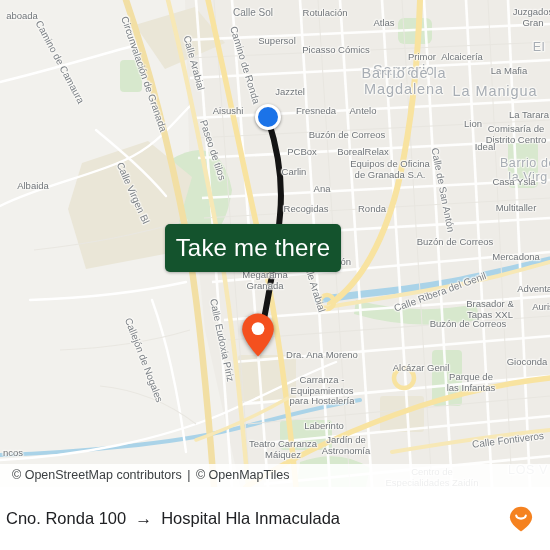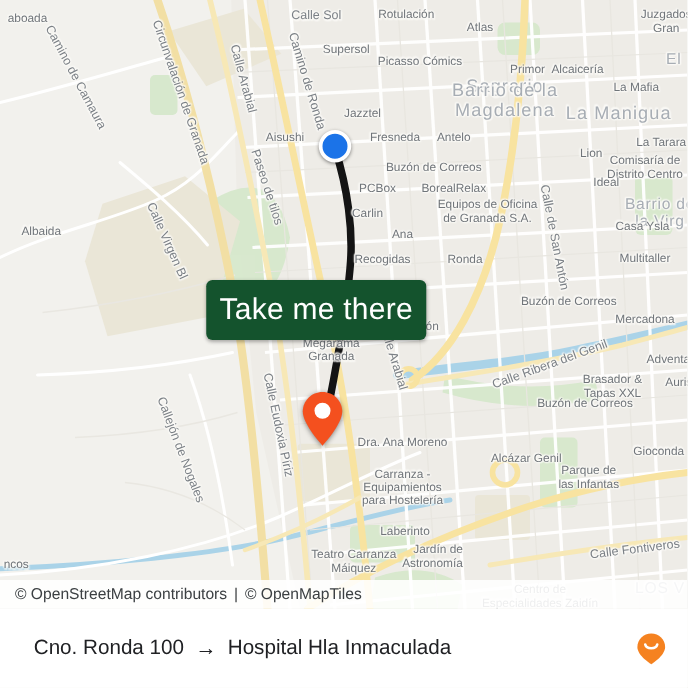--- a/index.html
+++ b/index.html
@@ -95,21 +95,21 @@
   
   #footer {
     position: absolute;
     left: 0; top: 487px;
     width: 550px; height: 63px;
     background: #ffffff;
     display: flex; align-items: center;
   }
   #route-summary {
     display: flex; align-items: center;
-    padding-left: 27px;
+    padding-left: 6px;
     font-size: 16.5px;
     color: #202124;
     white-space: nowrap;
   }
   #route-arrow {
     display: inline-block;
     padding: 0 9px;
     color: #202124;
     font-size: 17px;
   }
@@ -434,21 +434,21 @@
         <div class="maplabel poi" style="left: 13px; top: 453px;">
           <div>ncos</div>
         </div>
         <div class="maplabel poi" style="left: 324px; top: 426px;">
           <div>Laberinto</div>
         </div>
         <div class="maplabel poi" style="left: 283px; top: 450px;">
           <div>Teatro Carranza</div>
           <div>Máiquez</div>
         </div>
-        <div class="maplabel poi" style="left: 346px; top: 446px; text-align: right;">
+        <div class="maplabel poi" style="left: 346px; top: 446px;">
           <div>Jardín de</div>
           <div>Astronomía</div>
         </div>
         <div class="maplabel road" style="left: 508px; top: 440px; transform: translate(-50%, -50%) rotate(-7deg);">
           <div>Calle Fontiveros</div>
         </div>
         <div class="maplabel poi" style="left: 432px; top: 478px;">
           <div>Centro de</div>
           <div>Especialidades Zaidín</div>
         </div>

